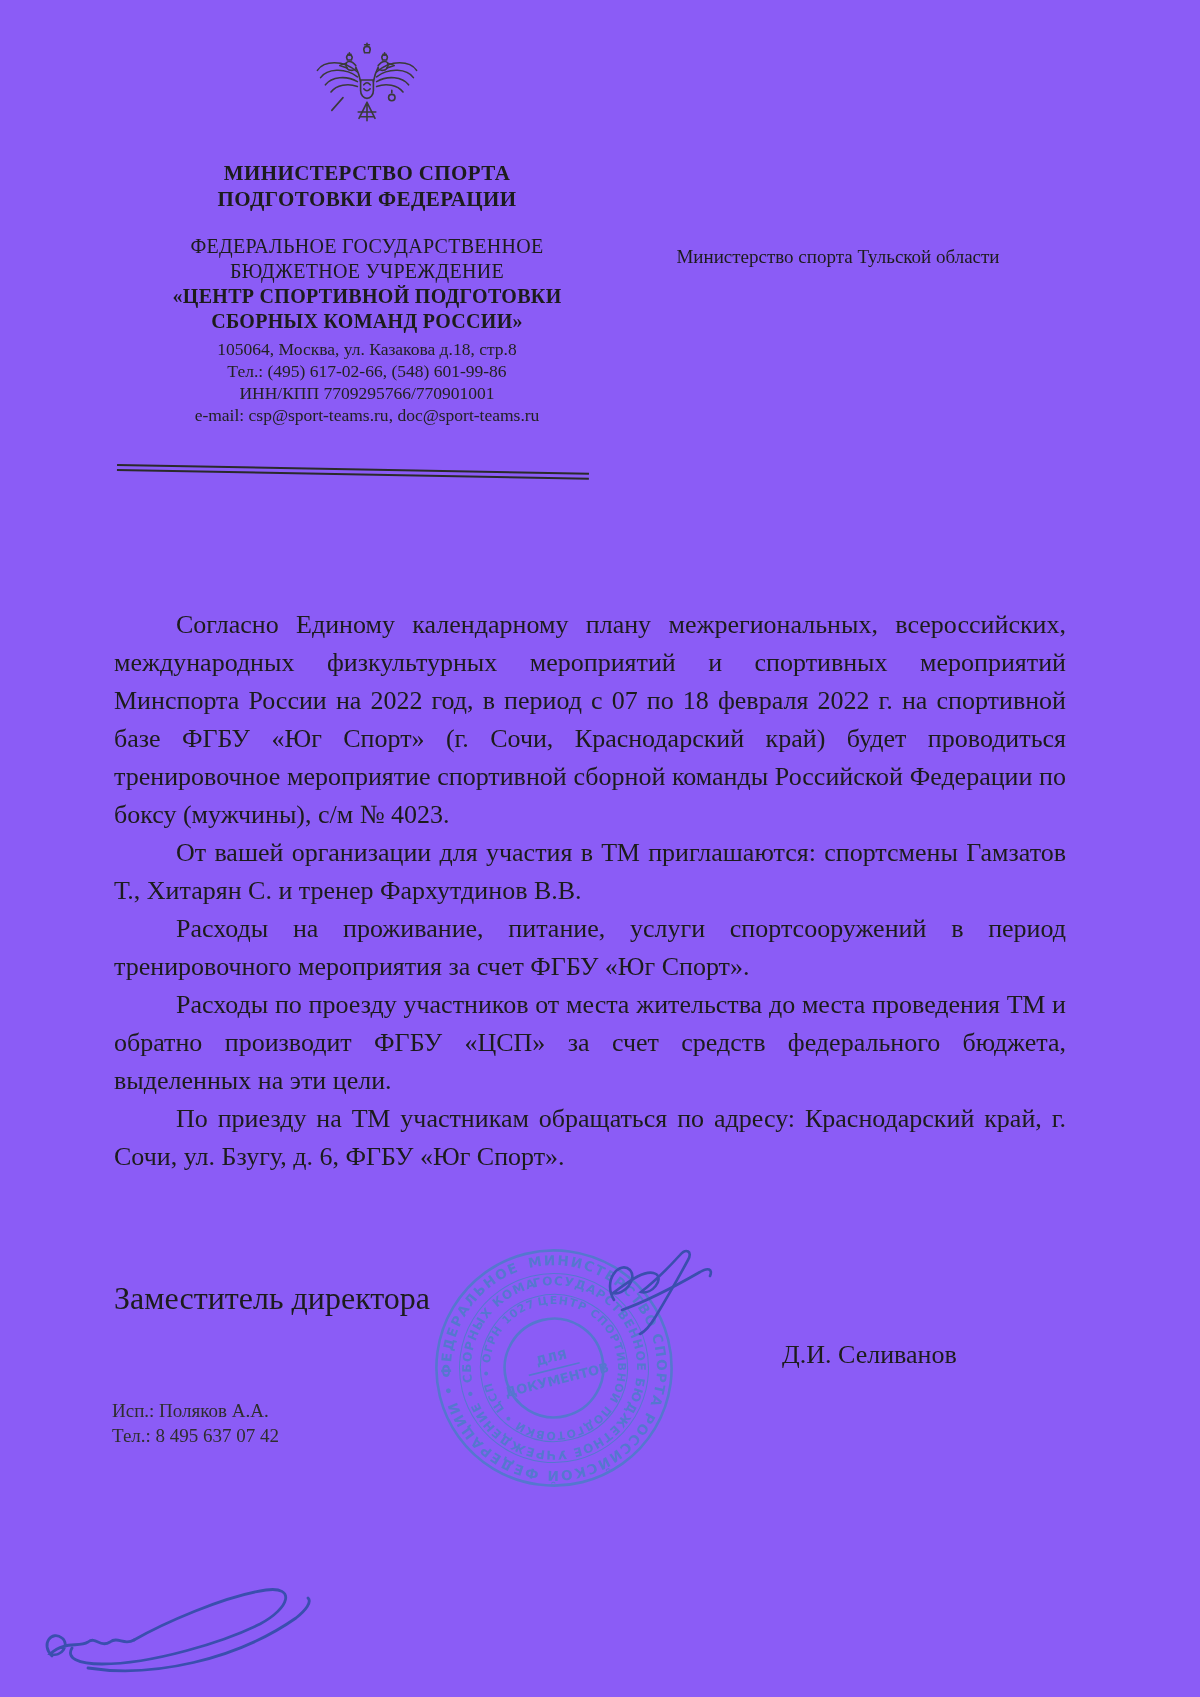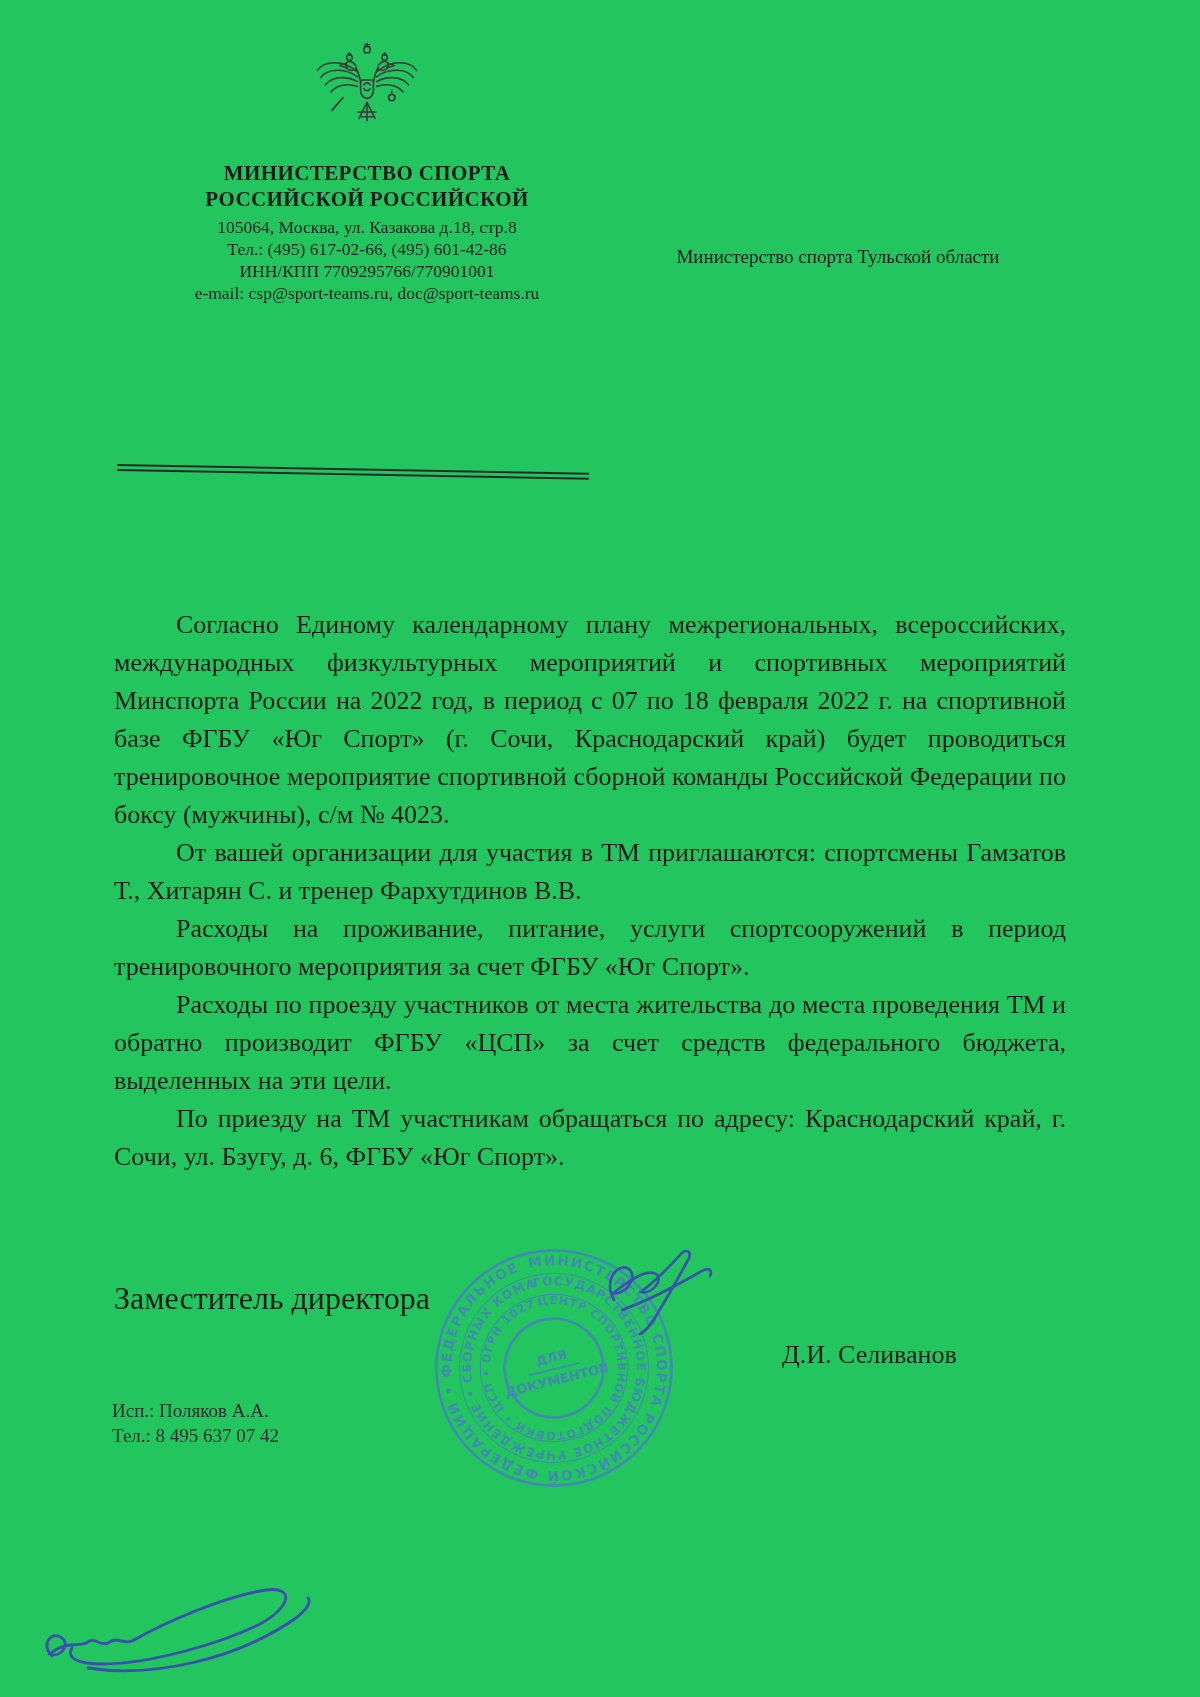--- a/index.html
+++ b/index.html
@@ -1,19 +1,19 @@
 <!DOCTYPE html>
 <html><head>
 <meta charset="utf-8">
 <style>
   * { margin:0; padding:0; box-sizing:border-box; }
   html,body { background:#e8e8e8; }
   .page {
     position:relative; width:1200px; height:1697px; margin:0 auto;
-    background:#22c55e; overflow:hidden; color:#1c1c1c;
+    background:#8b5cf6; overflow:hidden; color:#1c1c1c;
     font-family:"Liberation Serif", serif;
   }
   
   .lh-left { position:absolute; left:128px; top:36px; width:478px; text-align:center; }
   .emblem { width:112px; height:112px; display:inline-block; }
   .ministry { margin-top:8px; font-weight:bold; font-size:21px; line-height:26px; letter-spacing:.4px; }
   .org { margin-top:22px; font-size:20px; line-height:25px; letter-spacing:.3px; }
   .org .b { font-weight:bold; }
   .contact { margin-top:4px; font-size:17.5px; line-height:22px; color:#222; }
   .contact .u { text-underline-offset:3px; }
@@ -83,27 +83,33 @@
       <path d="M70 78 L60 98 M70 78 L70 101 M70 78 L80 98"></path>
       <path d="M59 90 L81 90 M62 96 L78 96"></path>
 
       <circle cx="101" cy="72" r="4"></circle>
       <path d="M101 66 v-3"></path>
       <path d="M40 72 L26 88"></path>
     </svg>
 
     <div class="ministry">
       <div>МИНИСТЕРСТВО СПОРТА</div>
-      <div>РОССИЙСКОЙ РОССИЙСКОЙ</div>
+      <div>ПОДГОТОВКИ ФЕДЕРАЦИИ</div>
     </div>
 
+    <div class="org">
+      <div>ФЕДЕРАЛЬНОЕ ГОСУДАРСТВЕННОЕ</div>
+      <div>БЮДЖЕТНОЕ УЧРЕЖДЕНИЕ</div>
+      <div class="b">«ЦЕНТР СПОРТИВНОЙ ПОДГОТОВКИ</div>
+      <div class="b">СБОРНЫХ КОМАНД РОССИИ»</div>
+    </div>
 
     <div class="contact">
       <div>105064, Москва, ул. Казакова д.18, стр.8</div>
-      <div>Тел.: (495) 617-02-66, (495) 601-42-86</div>
+      <div>Тел.: (495) 617-02-66, (548) 601-99-86</div>
       <div>ИНН/КПП 7709295766/770901001</div>
       <div><span>e-mail: </span><span class="u">csp@sport-teams.ru</span><span>, </span><span class="u">doc@sport-teams.ru</span></div>
     </div>
   </div>
 
   <div class="recipient">Министерство спорта Тульской области</div>
 
   <div class="rule"></div>
 
 

